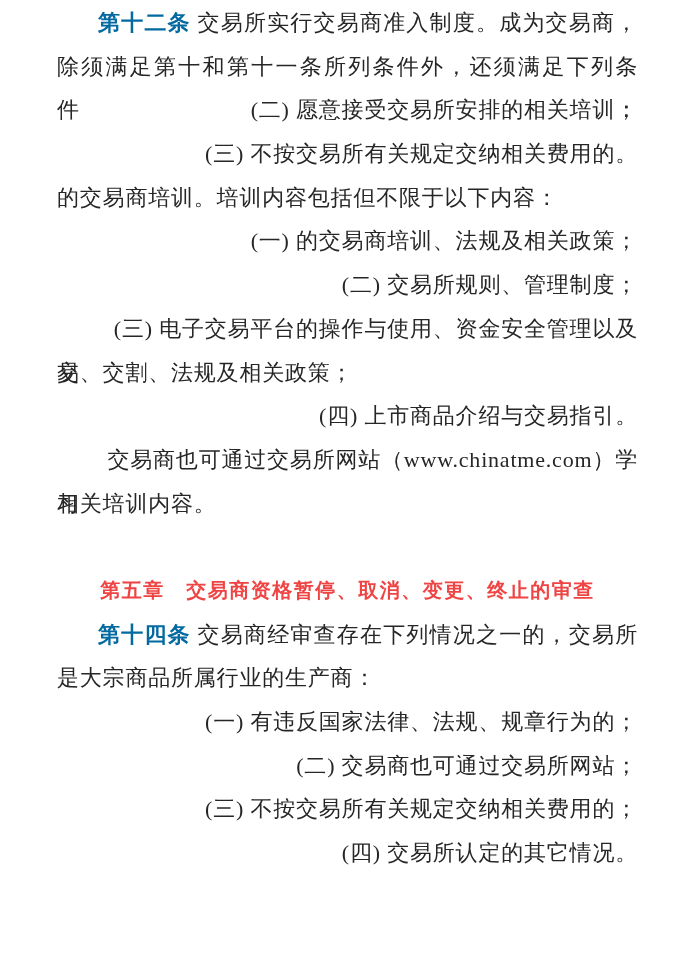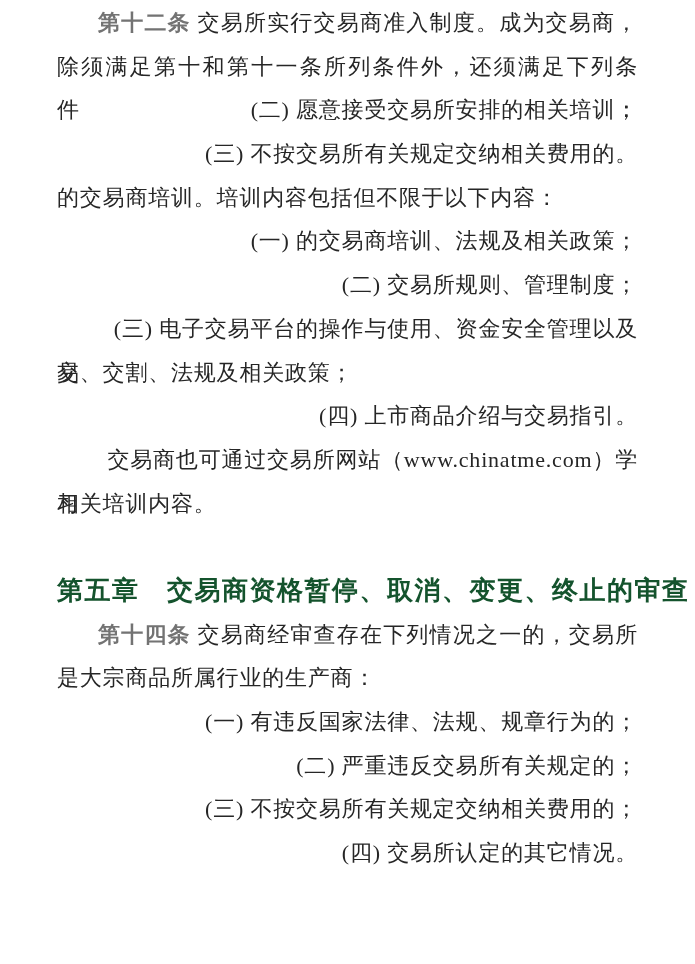--- a/index.html
+++ b/index.html
@@ -42,31 +42,31 @@
   .line.indent {
     text-indent: 41px;
     text-align: right;
   }
   .line.blank {
     
   }
   .line.heading {
     font-family: "Liberation Sans", "DejaVu Sans", sans-serif;
     font-weight: 700;
-    font-size: 26px;
+    font-size: 20px;
     letter-spacing: 1.5px;
-    color: #14532d;
+    color: #ef4444;
     text-align: center;
     text-indent: 0;
     white-space: nowrap;
   }
   .b {
     font-family: Liberation Mono, monospace;
     font-weight: 700;
-    color: #737373;
+    color: #0369a1;
   }
 </style>
 </head>
 <body>
 
 <div class="page">
   <div class="content">
       <div class="line indent justify"><span class="b">第十二条</span><span> 交易所实行交易商准入制度。成为交易商，</span></div>
       <div class="line justify"><span>除须满足第十和第十一条所列条件外，还须满足下列条件：</span></div>
       <div class="line indent"><span>(二) 愿意接受交易所安排的相关培训；</span></div>
@@ -77,17 +77,17 @@
       <div class="line indent justify"><span>(三) 电子交易平台的操作与使用、资金安全管理以及交</span></div>
       <div class="line"><span>易、交割、法规及相关政策；</span></div>
       <div class="line indent"><span>(四) 上市商品介绍与交易指引。</span></div>
       <div class="line indent justify"><span>交易商也可通过交易所网站（www.chinatme.com）学习</span></div>
       <div class="line"><span>相关培训内容。</span></div>
       <div class="line blank"></div>
       <div class="line heading"><span>第五章　交易商资格暂停、取消、变更、终止的审查</span></div>
       <div class="line indent justify"><span class="b">第十四条</span><span> 交易商经审查存在下列情况之一的，交易所</span></div>
       <div class="line"><span>是大宗商品所属行业的生产商：</span></div>
       <div class="line indent"><span>(一) 有违反国家法律、法规、规章行为的；</span></div>
-      <div class="line indent"><span>(二) 严重违反交易所有关规定的；</span></div>
+      <div class="line indent"><span>(二) 交易商也可通过交易所网站；</span></div>
       <div class="line indent"><span>(三) 不按交易所有关规定交纳相关费用的；</span></div>
       <div class="line indent"><span>(四) 交易所认定的其它情况。</span></div>
     </div>
 </div>
 
 </body></html>

